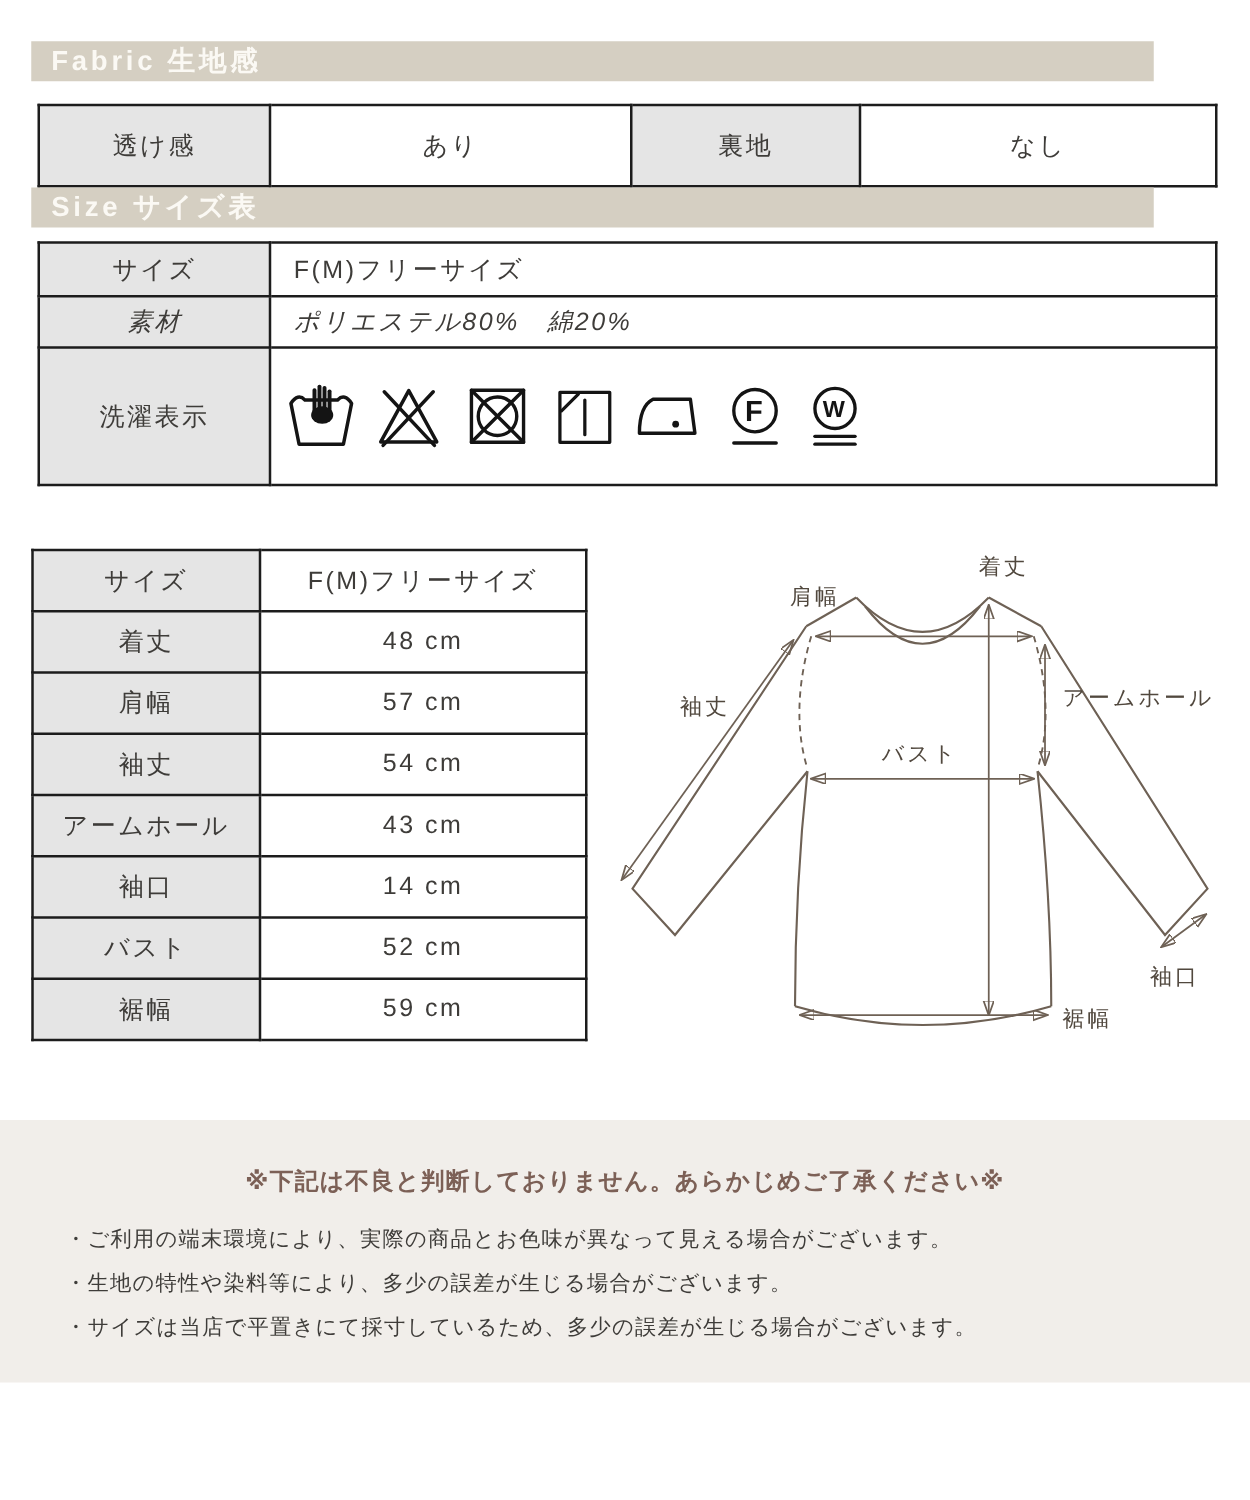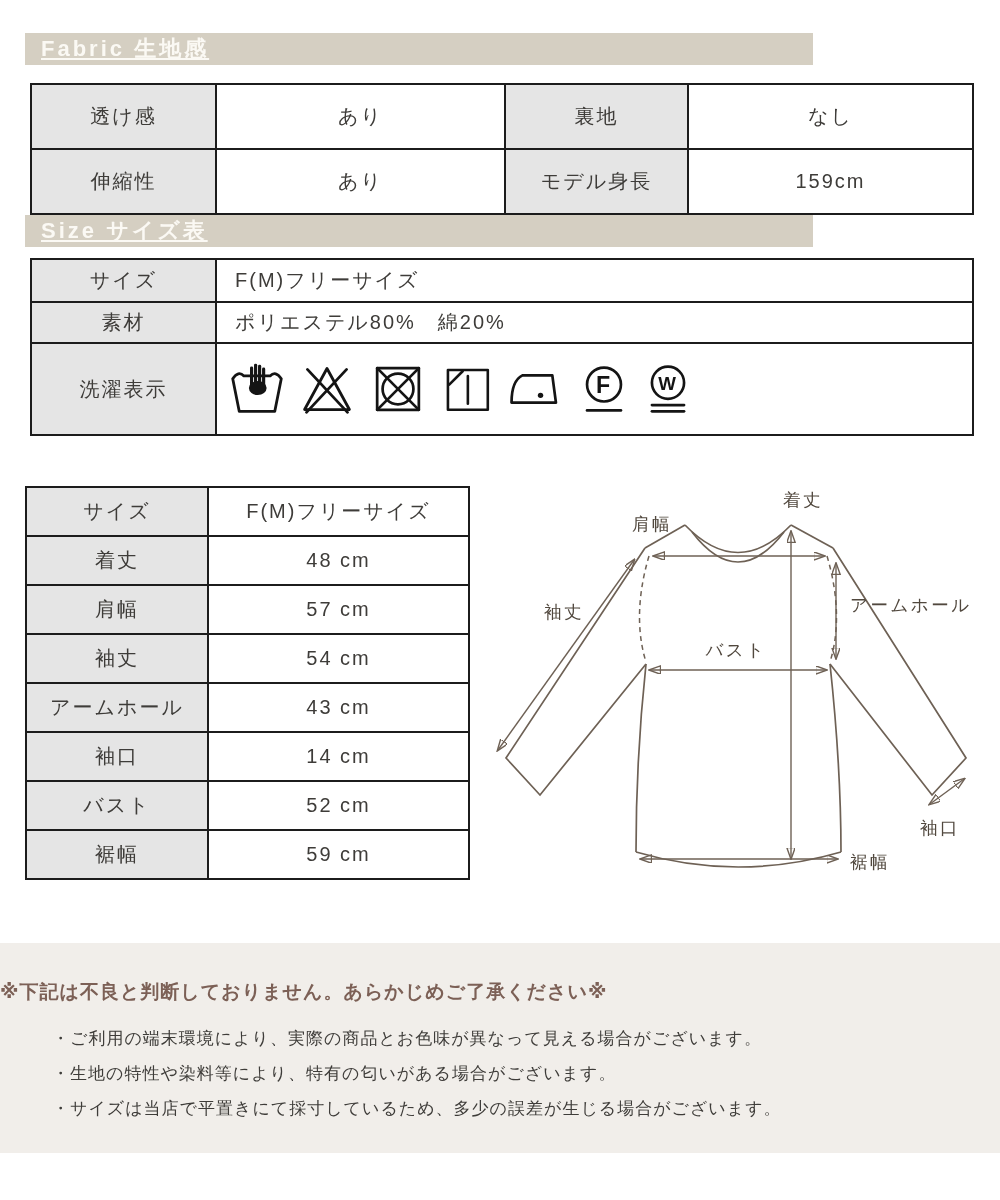--- a/index.html
+++ b/index.html
@@ -1,69 +1,68 @@
 <!DOCTYPE html>
 <html><head>
 <meta charset="utf-8">
 <style>
   * { margin: 0; padding: 0; box-sizing: border-box; }
   html, body { width: 1000px; height: 1200px; background: #ffffff; overflow: hidden; }
   body { font-family: "Liberation Sans", "DejaVu Sans", sans-serif; color: #3e3c39; }
 
   .band {
     margin-left: 25px;
-    width: 788px;
+    width: 898px;
     height: 32px;
     background: #d5cfc2;
     color: #fbf9f4;
     font-size: 22px;
     font-weight: bold;
     letter-spacing: 3px;
     line-height: 32px;
     padding-left: 16px;
-    text-decoration: underline;
   }
   .band-fabric { margin-top: 33px; }
   .band-size   { }
 
   table { border-collapse: collapse; table-layout: fixed; }
   td { border: 2px solid #1c1c1c; font-size: 20px; letter-spacing: 2px; }
   td.lab { background: #e5e5e5; text-align: center; }
   td.val { background: #ffffff; text-align: center; border-radius: 13px; }
 
   .fabric-table { margin: 18px 0 0 30px; width: 942px; }
   .fabric-table td { height: 65px; }
   .fabric-table col.c1 { width: 185px; } .fabric-table col.c2 { width: 289px; }
   .fabric-table col.c3 { width: 183px; } .fabric-table col.c4 { width: 285px; }
 
   .spec-table { margin: 11px 0 0 30px; width: 942px; }
   .spec-table col.c1 { width: 185px; } .spec-table col.c2 { width: 757px; }
   .spec-table td.val { text-align: left; padding-left: 18px; }
   .spec-table tr.r1 td { height: 43px; }
-  .spec-table tr.r2 td { height: 41px; }
-  .spec-table tr.r3 td { height: 92px; }
+  .spec-table tr.r2 td { height: 41px; font-style: italic; }
+  .spec-table tr.r3 td { height: 110px; }
   .care-cell { padding: 4px 0 4px 12px !important; }
   .care-icons { display: flex; align-items: center; gap: 14px; }
   .care-icons svg { flex: 0 0 auto; }
 
   .size-section { position: relative; margin-top: 40px; height: 420px; }
   .measure-table { position: absolute; left: 25px; top: 10px; width: 443px; }
   .measure-table col.c1 { width: 182px; } .measure-table col.c2 { width: 261px; }
   .measure-table td { height: 49px; }
 
   .diagram { position: absolute; left: 478px; top: -8px; }
   .diagram path, .diagram line { stroke: #6e6155; fill: none; }
   .diagram .garment { stroke-width: 1.7; }
   .diagram .dashed { stroke-width: 1.5; stroke-dasharray: 5 4; }
   .diagram .arrow { stroke-width: 1.4; }
   .diagram text { fill: #51483e; font-size: 17.5px; letter-spacing: 2.5px;
                   font-family: "Liberation Sans", "DejaVu Sans", sans-serif; }
 
   .notes { margin-top: 47px; height: 210px; background: #f1eeea; padding-top: 36px; }
-  .notes-heading { text-align: left; color: #7c6056; font-size: 19px; font-weight: bold;
+  .notes-heading { text-align: center; color: #7c6056; font-size: 19px; font-weight: bold;
                    letter-spacing: 1px; }
   .notes-list { margin: 16px 5px 0 52px; }
   .notes-list p { font-size: 17px; line-height: 35px; letter-spacing: 1px; color: #3e3c39; }
 
   .care svg .s { stroke: #141414; stroke-width: 3; fill: none; stroke-linejoin: round; stroke-linecap: round; }
   .care svg .f { fill: #141414; stroke: none; }
   .care svg text { fill: #141414; font-weight: bold; font-family: "Liberation Sans", sans-serif; }
 </style>
 </head>
 <body>
@@ -77,26 +76,20 @@
       <col class="c3">
       <col class="c4">
     </colgroup>
   <tbody>
       <tr>
     <td class="lab">透け感</td>
     <td class="val">あり</td>
     <td class="lab">裏地</td>
     <td class="val">なし</td>
   </tr>
-  <tr>
-    <td class="lab">伸縮性</td>
-    <td class="val">あり</td>
-    <td class="lab">モデル身長</td>
-    <td class="val">159cm</td>
-  </tr>
 </tbody>
   </table>
 
 <div class="band band-size">Size サイズ表</div>
 
 <table class="spec-table">
   <colgroup>
       <col class="c1">
       <col class="c2">
     </colgroup>
@@ -241,16 +234,16 @@
     <text x="258" y="188" text-anchor="middle">バスト</text>
     <text x="462" y="366" text-anchor="middle">袖口</text>
     <text x="372" y="400" text-anchor="start">裾幅</text>
   </svg>
 </div>
 
 <div class="notes">
   <div class="notes-heading">※下記は不良と判断しておりません。あらかじめご了承ください※</div>
   <div class="notes-list">
     <p>・ご利用の端末環境により、実際の商品とお色味が異なって見える場合がございます。</p>
-    <p>・生地の特性や染料等により、特有の匂いがある場合がございます。</p>
+    <p>・生地の特性や染料等により、多少の誤差が生じる場合がございます。</p>
     <p>・サイズは当店で平置きにて採寸しているため、多少の誤差が生じる場合がございます。</p>
   </div>
 </div>
 
 </body></html>

